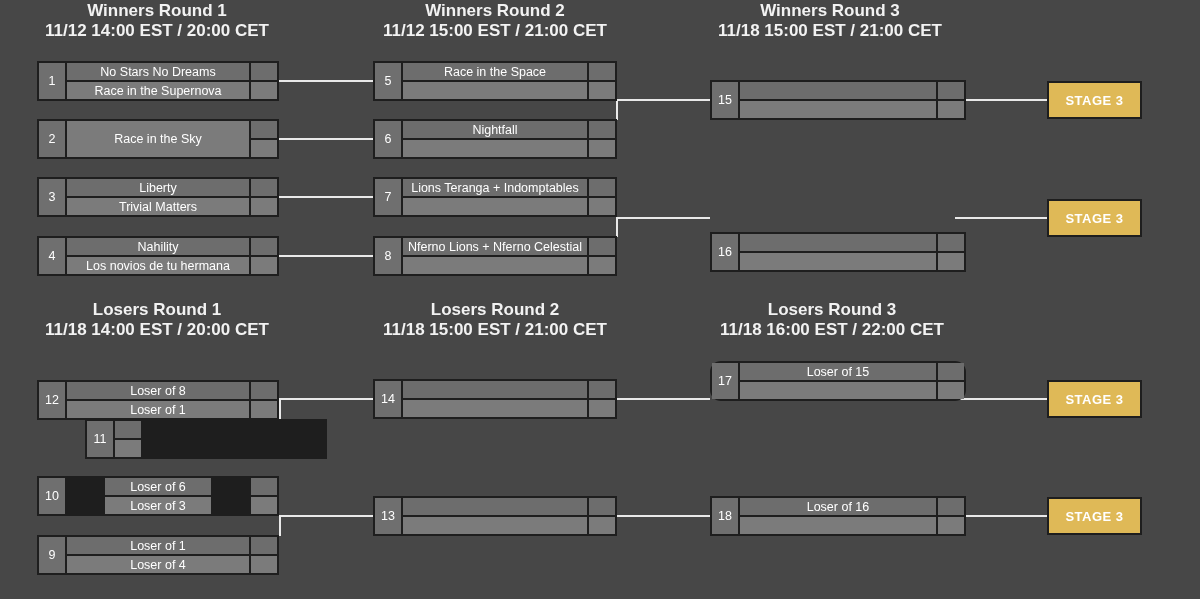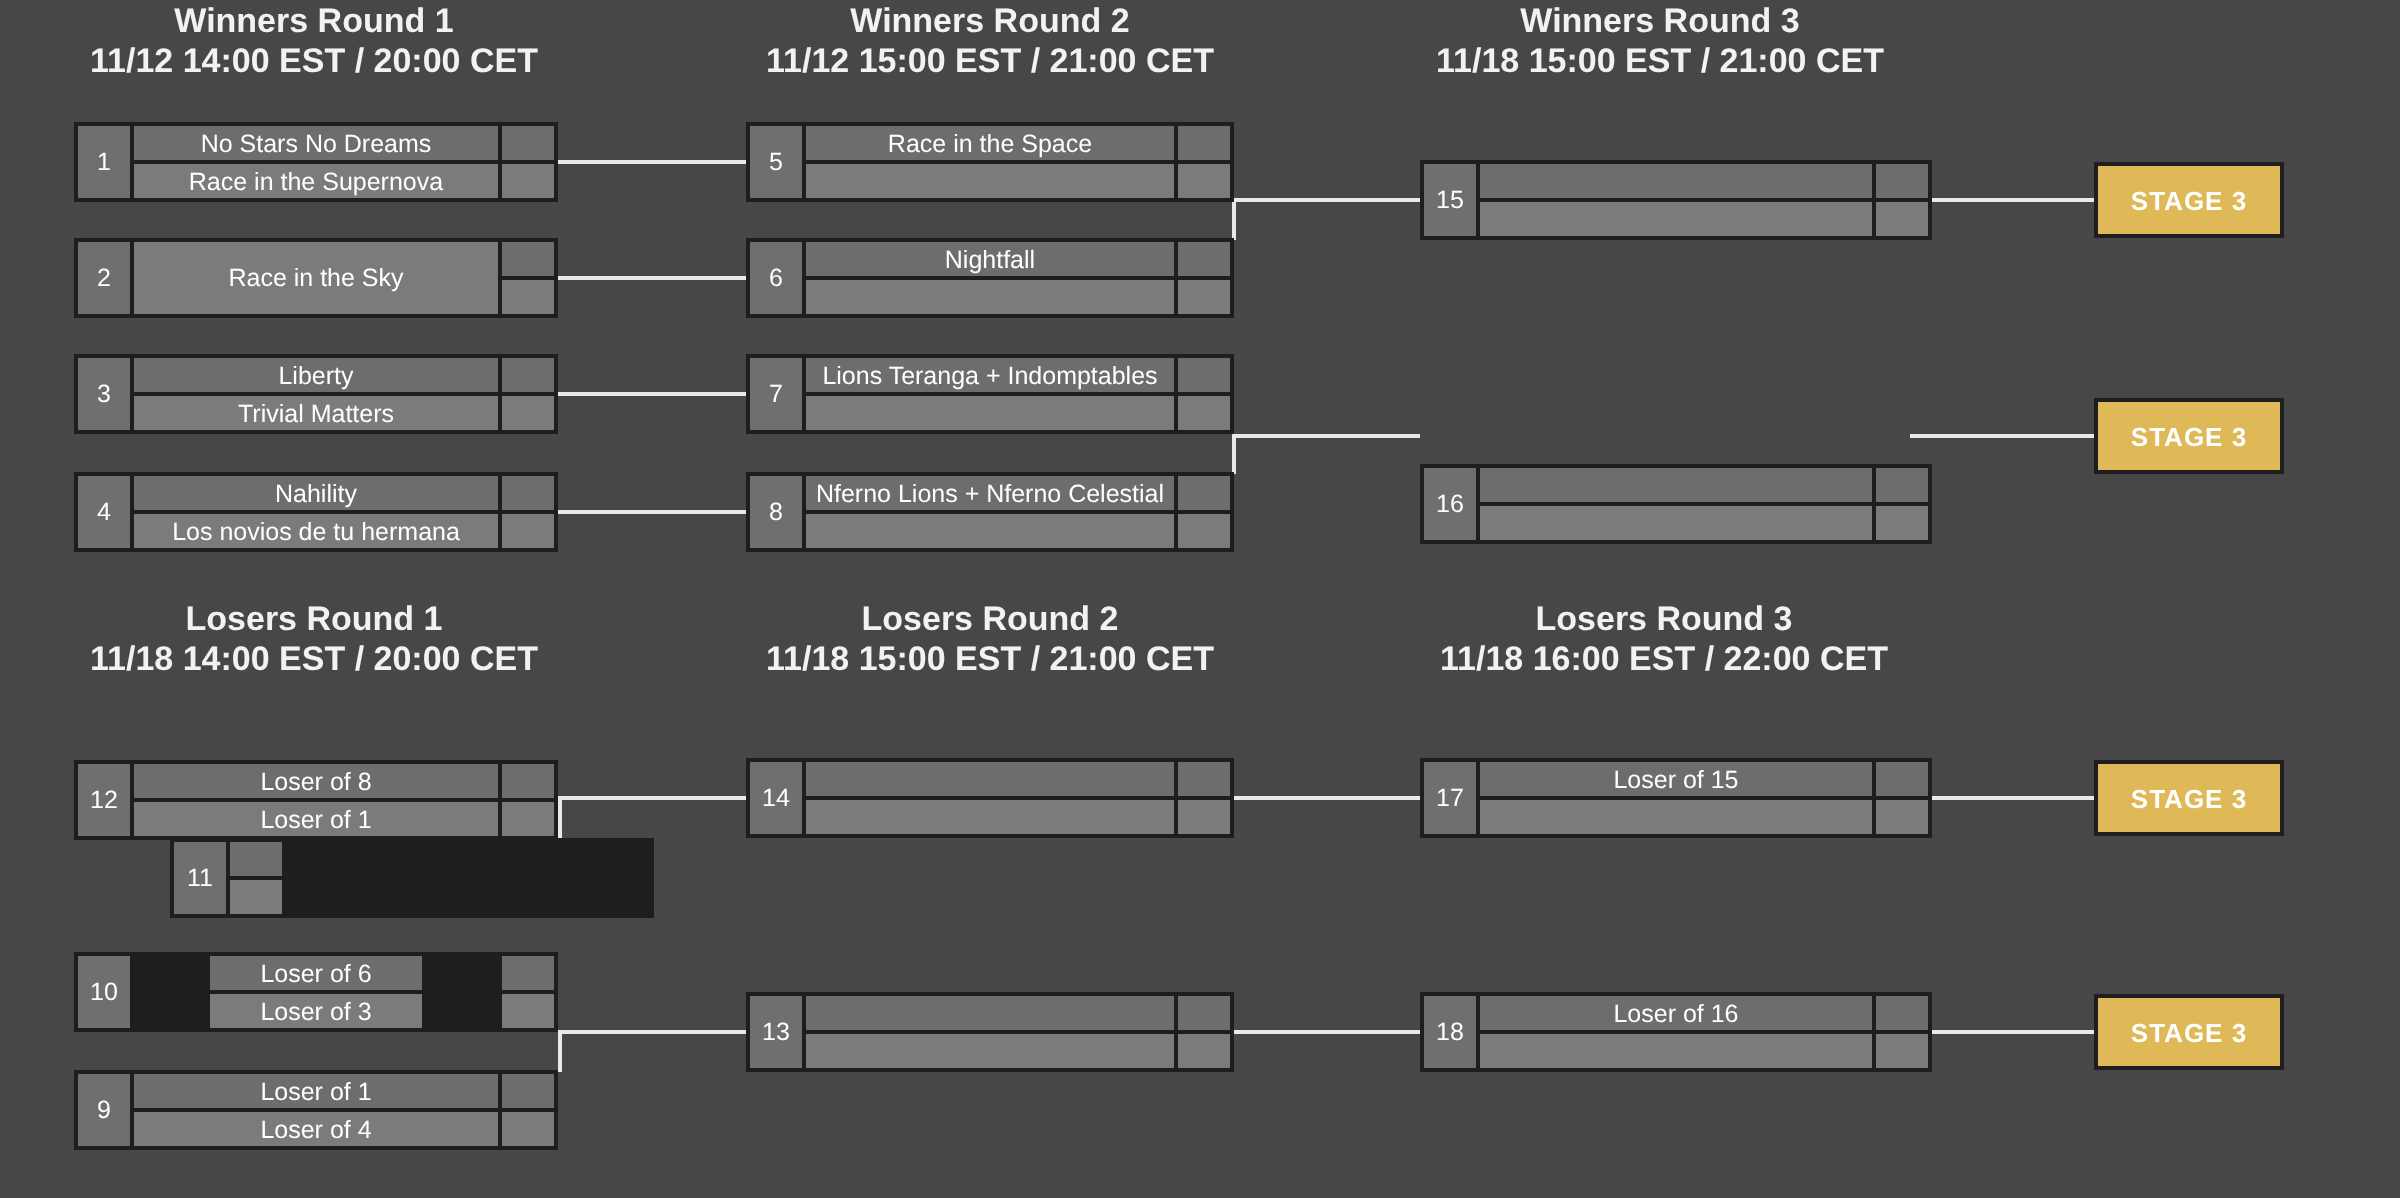--- a/index.html
+++ b/index.html
@@ -247,21 +247,21 @@
     <div class="teams">
       <div class="trow rtop"></div>
       <div class="trow rbottom"></div>
     </div>
     <div class="scores">
         <div class="srow rtop"></div>
         <div class="srow rbottom"></div>
       </div>
   </div>
 
-  <div class="match c3" style="left:710px;top:379px;">
+  <div class="match c3" style="left:710px;top:361px;border-radius:11px;">
     <div class="seed">17</div>
     <div class="teams">
       <div class="trow rtop">Loser of 15</div>
       <div class="trow rbottom"></div>
     </div>
     <div class="scores">
         <div class="srow rtop"></div>
         <div class="srow rbottom"></div>
       </div>
   </div>

